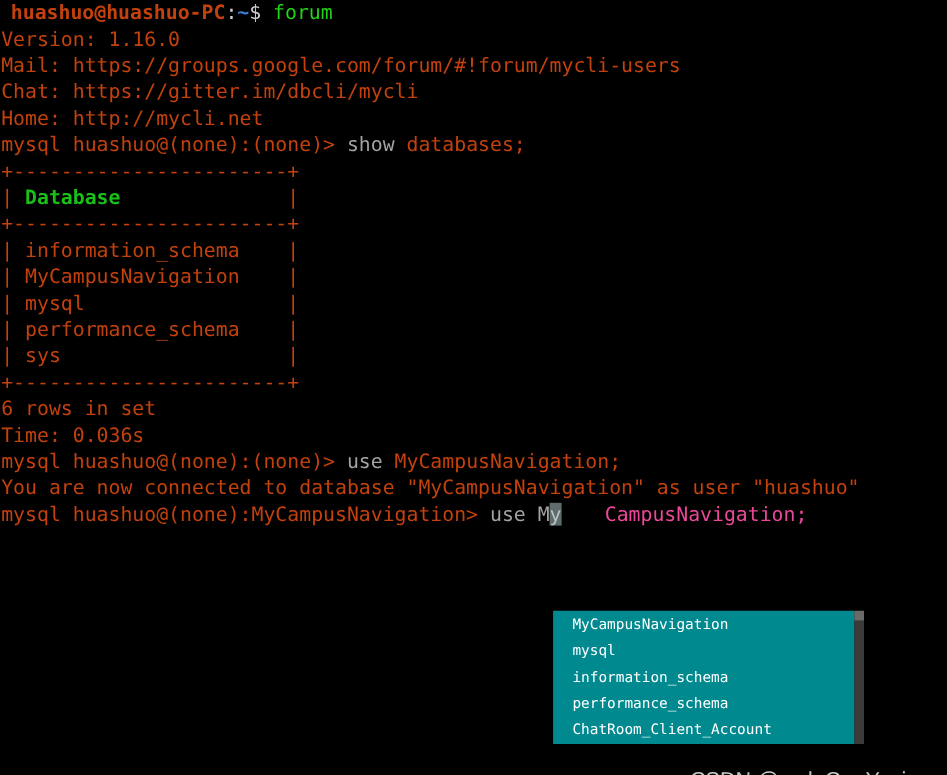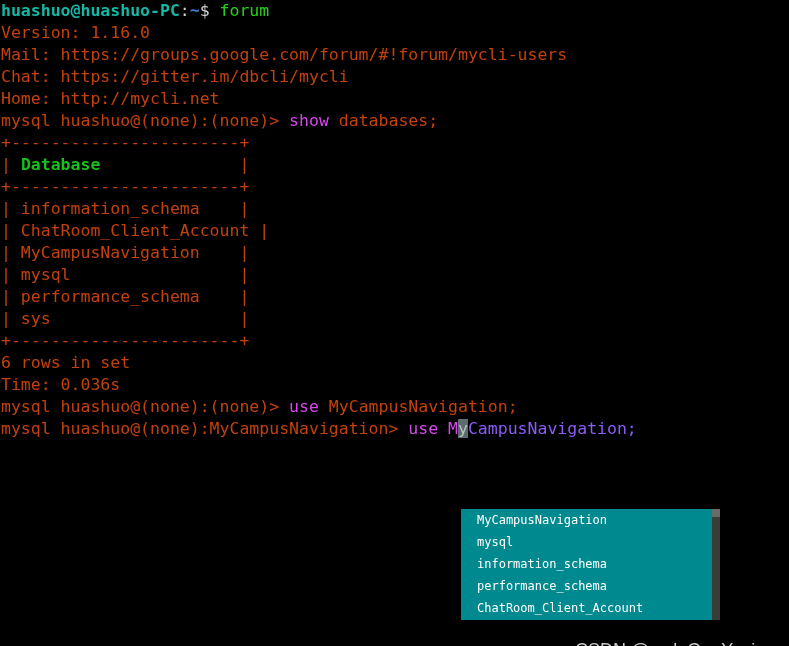--- a/index.html
+++ b/index.html
@@ -29,27 +29,27 @@
     position: relative;
     white-space: pre;
     height: 22px;
     padding-left: 1px;
     letter-spacing: 0px;
   }
 
   
   .c-green      { color: #c2410c; }
   .c-greenbr    { color: #23d318; }
-  .c-keyword    { color: #d946ef; margin-top: 48px; }
-  .c-user       { color: #14b8a6; font-weight: bold; }
+  .c-keyword    { color: #a3a3a3; margin-top: 48px; }
+  .c-user       { color: #c2410c; font-weight: bold; padding-left: 8px; }
   .c-colon      { color: #d0d0d0; }
   .c-path       { color: #3a7fd5; font-weight: bold; }
   .c-dollar     { color: #d0d0d0; }
   .c-bold       { font-weight: bold; color: #18c018; }
-  .c-dim        { color: #8b5cf6; }
+  .c-dim        { color: #ec4899; padding-left: 36px; }
 
   
   #dropdown {
     position: absolute;
     left: 461px;
     top: 509px;
     width: 259px;
     height: 111px;
     display: flex;
     background: transparent;
@@ -110,32 +110,32 @@
   <div class="line c-green">Mail: https://groups.google.com/forum/#!forum/mycli-users</div>
   <div class="line c-green">Chat: https://gitter.im/dbcli/mycli</div>
   <div class="line c-green">Home: http://mycli.net</div>
 
   <div class="line"><span class="c-green">mysql huashuo@(none):(none)&gt; </span><span class="c-keyword">show</span><span class="c-green"> databases;</span></div>
 
   <div class="line c-green">+-----------------------+</div>
   <div class="line"><span class="c-green">| </span><span class="c-bold">Database</span><span class="c-green">              |</span></div>
   <div class="line c-green">+-----------------------+</div>
   <div class="line c-green">| information_schema    |</div>
-  <div class="line c-green">| ChatRoom_Client_Account |</div>
   <div class="line c-green">| MyCampusNavigation    |</div>
   <div class="line c-green">| mysql                 |</div>
   <div class="line c-green">| performance_schema    |</div>
   <div class="line c-green">| sys                   |</div>
   <div class="line c-green">+-----------------------+</div>
 
   <div class="line c-green">6 rows in set</div>
   <div class="line c-green">Time: 0.036s</div>
 
   <div class="line"><span class="c-green">mysql huashuo@(none):(none)&gt; </span><span class="c-keyword">use</span><span class="c-green"> MyCampusNavigation;</span></div>
 
+  <div class="line c-green">You are now connected to database "MyCampusNavigation" as user "huashuo"</div>
 
   <div class="line"><span class="c-green">mysql huashuo@(none):MyCampusNavigation&gt; </span><span class="c-keyword">use</span><span class="c-keyword"> M</span><span class="cursor-block">y</span><span class="c-dim">CampusNavigation;</span></div>
 
   <div id="dropdown">
     <div id="dropdown-list">
       <div class="dd-item">MyCampusNavigation</div>
       <div class="dd-item">mysql</div>
       <div class="dd-item">information_schema</div>
       <div class="dd-item">performance_schema</div>
       <div class="dd-item">ChatRoom_Client_Account</div>

